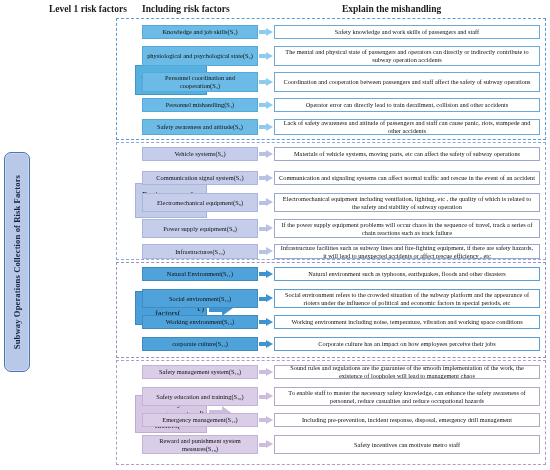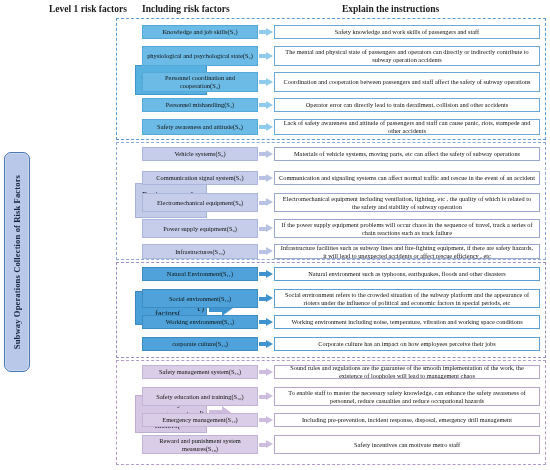--- a/index.html
+++ b/index.html
@@ -163,21 +163,21 @@
   .g-b .expl{border-color:#9aa7cf;}
   .g-c .expl{border-color:#5ba0d4;}
   .g-d .expl{border-color:#b5a5ca;}
 </style>
 </head>
 <body>
 
 <div class="headers">
   <div class="hdr" id="hdr-l1">Level 1 risk factors</div>
   <div class="hdr" id="hdr-l2">Including risk factors</div>
-  <div class="hdr" id="hdr-l3">Explain the instructions</div>
+  <div class="hdr" id="hdr-l3">Explain the mishandling</div>
 </div>
 
 <div class="root-wrap">
   <div class="txt">Subway Operations Collection of Risk Factors</div>
 </div>
 
 <div class="grid" id="grid">
     <div class="group g-a" style="top: 0px; height: 122px;">
       <div class="lvl1" style="top: 46px; height: 30px;">Human factors(<i>a</i>)</div>
       <div class="bigarrow" style="left: 92px; top: 53px;">

